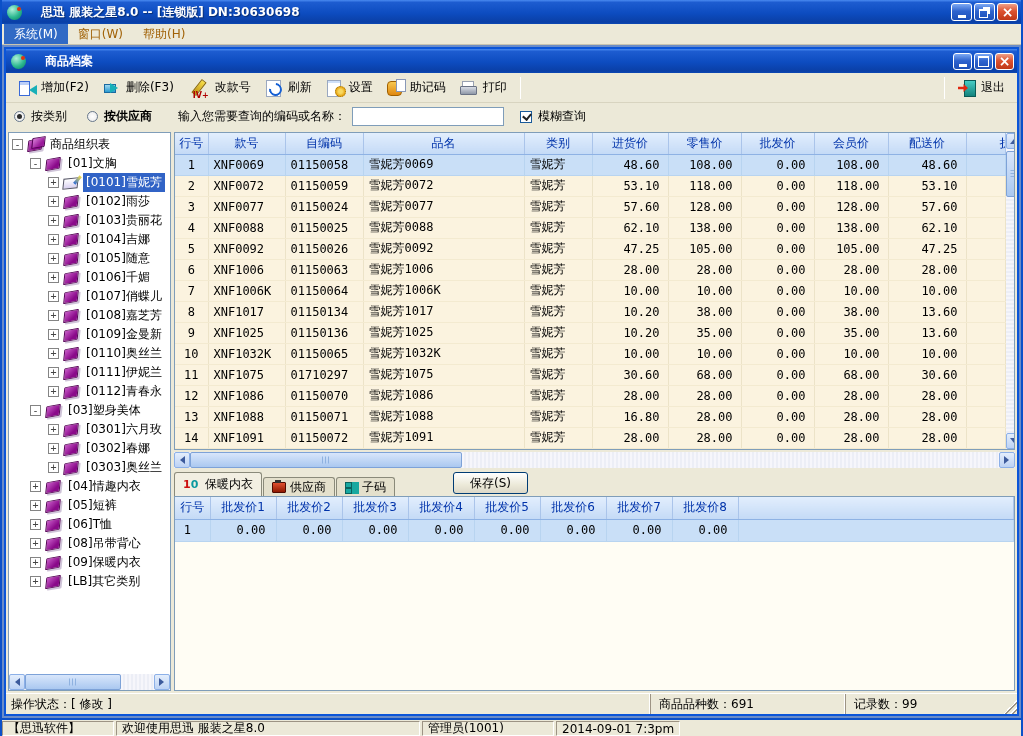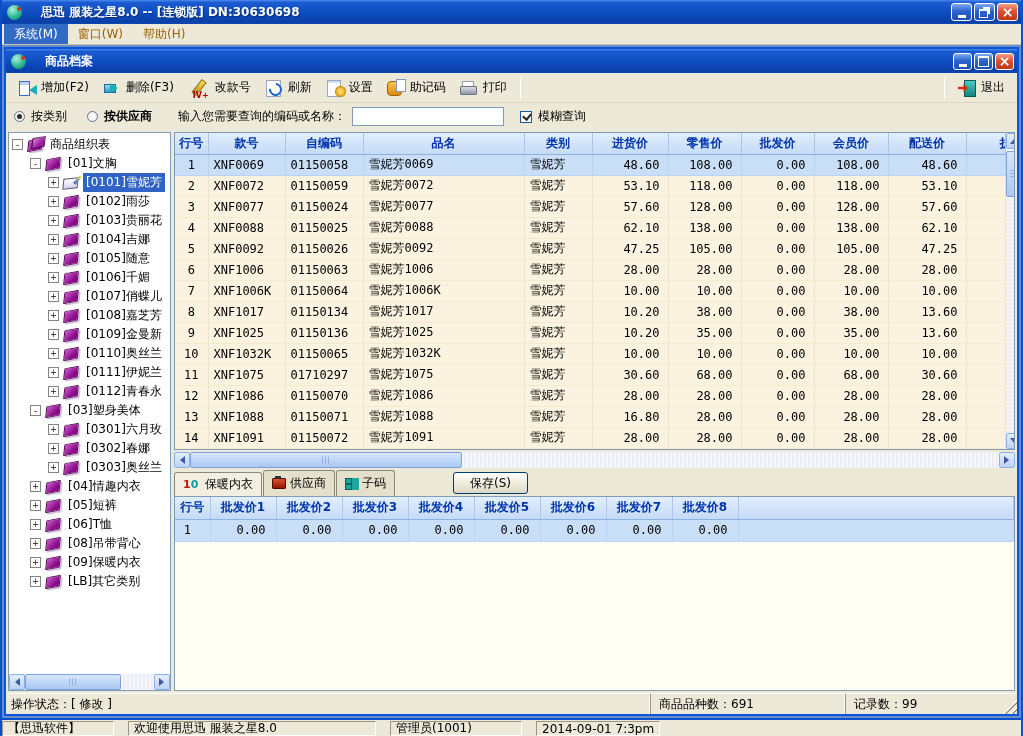--- a/index.html
+++ b/index.html
@@ -107,35 +107,35 @@
   .thumb::after{content:"";position:absolute;left:50%;top:50%;transform:translate(-50%,-50%)}
   .hscroll .thumb::after{width:8px;height:7px;background:repeating-linear-gradient(90deg,#8fb2e0 0 1px,transparent 1px 3px)}
   .vscroll .thumb::after{width:7px;height:8px;background:repeating-linear-gradient(180deg,#8fb2e0 0 1px,transparent 1px 3px)}
   .strack{flex:1}
 
   
   .gridside{flex:1;min-width:0;display:flex;flex-direction:column}
   .maingrid-wrap{height:318px;flex:none;border:1px solid #7f9db9;display:flex;background:var(--row);overflow:hidden}
   table.grid{border-collapse:collapse;table-layout:fixed;font-family:"DejaVu Sans",sans-serif}
   table.grid.main{width:830px;flex:none}
-  .grid thead th{height:21px;font-weight:bold;color:var(--headtext);background:linear-gradient(#e2eefd,#c4daf6);
+  .grid thead th{height:21px;font-weight:normal;color:var(--headtext);background:linear-gradient(#e2eefd,#c4daf6);
     border-right:1px solid #aac4ea;border-bottom:1px solid #8eb2e4;overflow:hidden;white-space:nowrap;text-align:center}
   .grid.main thead th:nth-child(11){text-align:left;padding-left:33px}
   .grid tbody td{height:21px;background:var(--row);border-right:1px solid #ece3c8;border-bottom:1px solid #f3ead0;
     white-space:nowrap;overflow:hidden;font-family:"DejaVu Sans Mono",monospace;font-size:12px;color:#000}
   .grid tbody tr.sel td{background:var(--sel);border-right-color:#b8d4f0;border-bottom-color:#b8d4f0}
   .grid.main td:nth-child(1){text-align:center}
   .grid.main td:nth-child(2),.grid.main td:nth-child(3),.grid.main td:nth-child(4),.grid.main td:nth-child(5){text-align:left;padding-left:5px}
   .grid.main td:nth-child(6),.grid.main td:nth-child(7),.grid.main td:nth-child(8),.grid.main td:nth-child(9),.grid.main td:nth-child(10){text-align:right;padding-right:8px}
   .main-vscroll{height:100%}
   .main-hscroll{margin-top:2px}
 
   
   .tabsrow{height:28px;flex:none;display:flex;align-items:flex-end;padding:3px 0 0 0;gap:1px}
-  .tab{display:flex;align-items:center;gap:4px;border:1px solid #8a8a7a;border-bottom:none;border-radius:3px 3px 0 0;background:#e4e0cc;padding:2px 8px;height:26px}
+  .tab{display:flex;align-items:center;gap:4px;border:1px solid #8a8a7a;border-bottom:none;border-radius:3px 3px 0 0;background:#e4e0cc;padding:2px 8px;height:19px}
   .tab.active{background:#f2efe2;height:24px;z-index:2}
   .tabspacer{width:56px}
   .btn{height:22px;margin-bottom:2px;border:1px solid #003c74;border-radius:3px;background:linear-gradient(#ffffff,#ece9d8 60%,#dcd8c8);padding:1px 16px;font:12px "DejaVu Sans",sans-serif}
   .ti{position:relative;display:inline-block;flex:none}
   .ti-multi{width:18px;height:13px;font:bold 11px/13px "DejaVu Sans",sans-serif}
   .ti-multi .d1{color:#cc1010}
   .ti-multi .d2{color:#0a9aa0}
   .ti-supplier{width:14px;height:11px;background:linear-gradient(#e05030,#901800);border:1px solid #500a00;border-radius:1px}
   .ti-supplier::after{content:"";position:absolute;left:2px;top:-3px;width:6px;height:3px;background:#303030}
   .ti-subcode{width:13px;height:11px}
@@ -154,23 +154,23 @@
   
   .cstatus{height:21px;flex:none;background:#ece9d8;border-top:1px solid #fff;display:flex;align-items:center;padding-left:5px}
   .cs-op{flex:1}
   .cs-cell{border-left:1px solid #9d9484;box-shadow:-1px 0 0 #fff;height:100%;display:flex;align-items:center;padding:0 8px}
   .cs-cell.c1{width:195px}
   .cs-cell.c2{width:158px}
   .grip{width:14px;height:14px;align-self:flex-end;background:
     linear-gradient(135deg,transparent 0 50%,#fff 50% 56%,#9d9484 56% 62%,transparent 62% 74%,#fff 74% 80%,#9d9484 80% 86%,transparent 86%)}
 
   
-  .appstatus{height:18px;flex:none;background:#ece9d8;border-top:2px solid #0b50c8;display:flex;gap:14px;padding-top:1px}
+  .appstatus{height:18px;flex:none;background:#ece9d8;border-top:2px solid #0b50c8;display:flex;gap:2px;padding-top:1px}
   .as-cell{border:1px solid;border-color:#9d9484 #fff #fff #9d9484;display:flex;align-items:center;padding:0 5px;white-space:nowrap;overflow:hidden}
-  .as-1{width:112px}.as-2{width:248px}.as-3{width:132px}.as-4{width:124px}.as-5{flex:1}
+  .as-1{width:112px}.as-2{width:304px}.as-3{width:132px}.as-4{width:124px}.as-5{flex:1}
   .net-icon{width:16px;height:12px;position:relative;margin-right:4px;flex:none}
   .net-icon::before,.net-icon::after{content:"";position:absolute;width:8px;height:7px;background:linear-gradient(#bcd8f8,#4a88d8);border:1px solid #1a4a8a}
   .net-icon::before{left:0;top:4px}
   .net-icon::after{right:0;top:0}
 </style>
 </head>
 <body>
 
 <div class="app">
 

